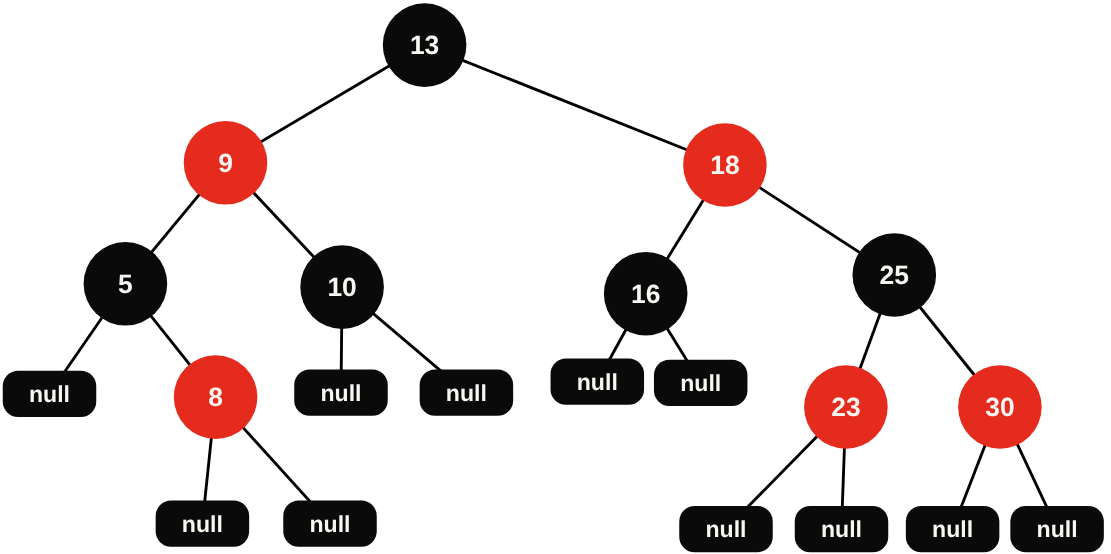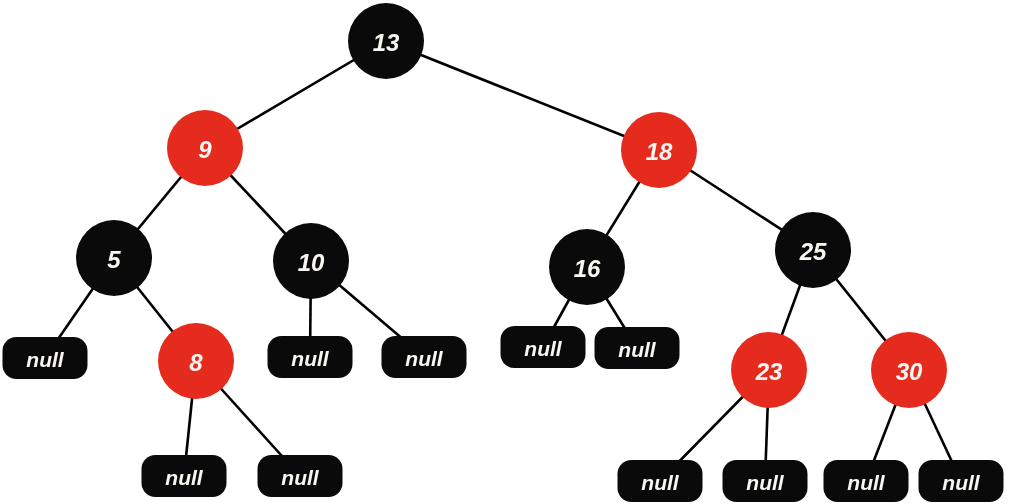--- a/index.html
+++ b/index.html
@@ -7,21 +7,20 @@
     padding: 0;
     background: #ffffff;
   }
   .canvas {
     position: relative;
     width: 1010px;
     height: 504px;
     background: #ffffff;
     overflow: hidden;
     font-family: "Liberation Sans", sans-serif;
-    font-style: italic;
   }
   svg text {
     font-family: "Liberation Sans", "DejaVu Sans", sans-serif;
     font-weight: bold;
     pointer-events: none;
   }
 </style>
 </head>
 <body>
 

